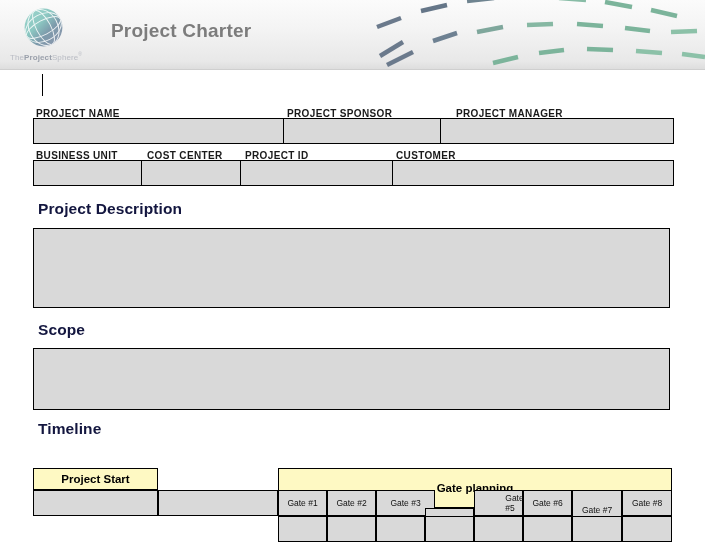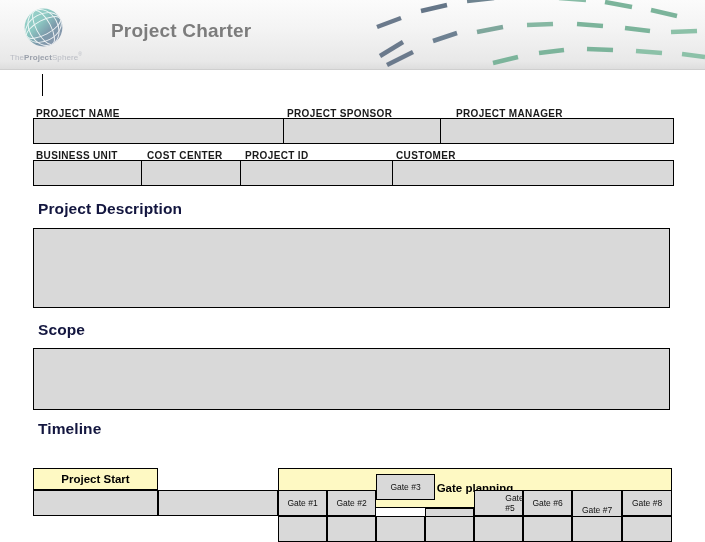--- a/index.html
+++ b/index.html
@@ -229,21 +229,21 @@
 <div id="timeline-table">
 
   <div class="tl-cell tl-head" style="left:0px; top:0px; width:125px; height:22px;">Project Start</div>
   <div class="tl-cell tl-head" style="left:245px; top:0px; width:394px; height:40px;">Gate planning</div>
 
   <div class="tl-cell tl-input" style="left:0px; top:22px; width:125px; height:26px;"></div>
   <div class="tl-cell tl-input" style="left:125px; top:22px; width:120px; height:26px;"></div>
 
   <div class="tl-cell tl-gate-label" style="left:245px; top:22px; width:49px; height:26px;">Gate #1</div>
   <div class="tl-cell tl-gate-label" style="left:294px; top:22px; width:49px; height:26px;">Gate #2</div>
-  <div class="tl-cell tl-gate-label" style="left:343px; top:6px; width:59px; height:26px;">Gate #3</div>
+  <div class="tl-cell tl-gate-label" style="left:343px; top:22px; width:59px; height:26px;">Gate #3</div>
   <div class="tl-cell tl-gate-label" style="left:392px; top:40px; width:49px; height:26px;">Gate #4</div>
   <div class="tl-cell tl-gate-label" style="left:441px; top:22px; width:49px; height:26px;padding-left:32px;">Gate #5</div>
   <div class="tl-cell tl-gate-label" style="left:490px; top:22px; width:49px; height:26px;">Gate #6</div>
   <div class="tl-cell tl-gate-label" style="left:539px; top:22px; width:50px; height:40px;">Gate #7</div>
   <div class="tl-cell tl-gate-label" style="left:589px; top:22px; width:50px; height:26px;">Gate #8</div>
 
   <div class="tl-cell tl-blank" style="left:0px; top:48px; width:245px; height:26px;"></div>
   <div class="tl-cell tl-input" style="left:245px; top:48px; width:49px; height:26px;"></div>
   <div class="tl-cell tl-input" style="left:294px; top:48px; width:49px; height:26px;"></div>
   <div class="tl-cell tl-input" style="left:343px; top:48px; width:49px; height:26px;"></div>

